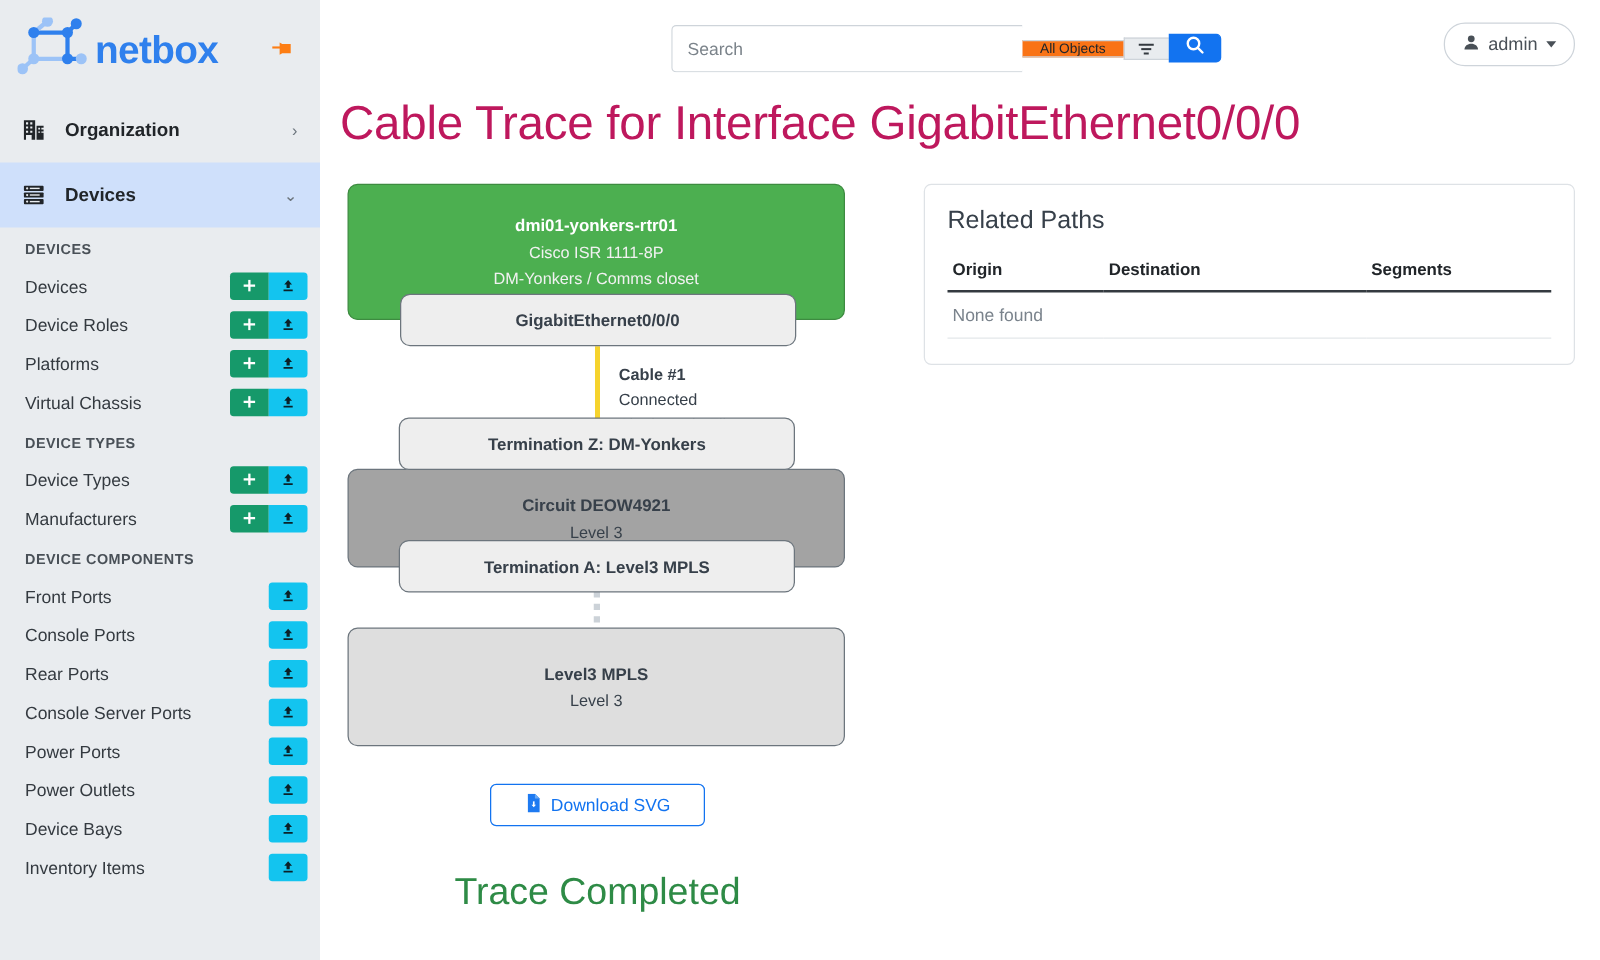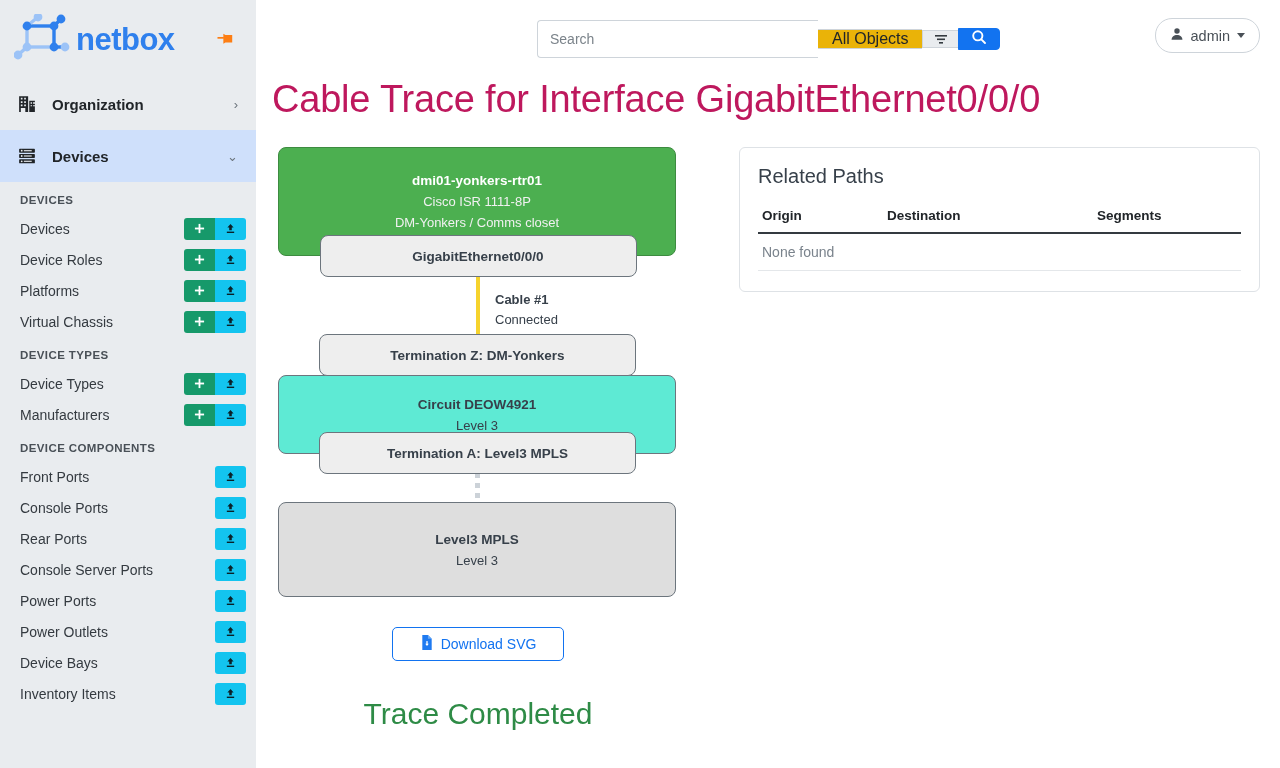--- a/index.html
+++ b/index.html
@@ -97,22 +97,22 @@
     width: 281px; height: 38px;
     border: 1px solid #ced4da; border-right: none;
     border-radius: 4px 0 0 4px;
     padding: 0 12px; font-size: 14px; color: #212529;
     font-family: "Liberation Sans", sans-serif;
     outline: none; background: #fff;
   }
   .search-input::placeholder { color: #7b838a; }
   .search-scope {
     display: flex; align-items: center; padding: 0 14px;
-    background: #eab308; border: 1px solid #ced4da; border-left: none; border-right: none;
-    font-size: 16px; color: #212529; cursor: pointer; white-space: nowrap;
+    background: #f97316; border: 1px solid #ced4da; border-left: none; border-right: none;
+    font-size: 11px; color: #212529; cursor: pointer; white-space: nowrap;
   }
   .search-filter {
     display: flex; align-items: center; justify-content: center;
     width: 36px; background: #e9ecef;
     border: 1px solid #ced4da; border-left: 1px solid #ced4da; border-right: none;
     color: #343a40; cursor: pointer;
   }
   .search-go {
     width: 42px; display: flex; align-items: center; justify-content: center;
     background: #1273f0; border: 1px solid #1273f0; border-radius: 0 4px 4px 0;
@@ -165,21 +165,21 @@
     background: #f6d32d;
   }
   .cable-info {
     position: absolute; left: 217px; top: 13px;
     text-align: left; font-size: 13px; color: #37404a; line-height: 20px;
   }
   .cable-info .cname { font-weight: 700; }
 
   .circuit-wrap { position: relative; width: 398px; }
   .node-circuit {
-    width: 398px; background: #5eead4; border-color: #6c757d;
+    width: 398px; background: #a3a3a3; border-color: #6c757d;
     height: 79px; position: relative;
   }
   .node-circuit .c1 { font-size: 13.5px; font-weight: 700; color: #37404a; }
   .node-circuit .c2 { font-size: 13px; color: #37404a; margin-top: 6px; }
   .term-z {
     position: absolute; left: 40px; top: -21px; z-index: 3;
   }
   .term-a {
     position: absolute; left: 40px; bottom: -21px; z-index: 3;
   }

